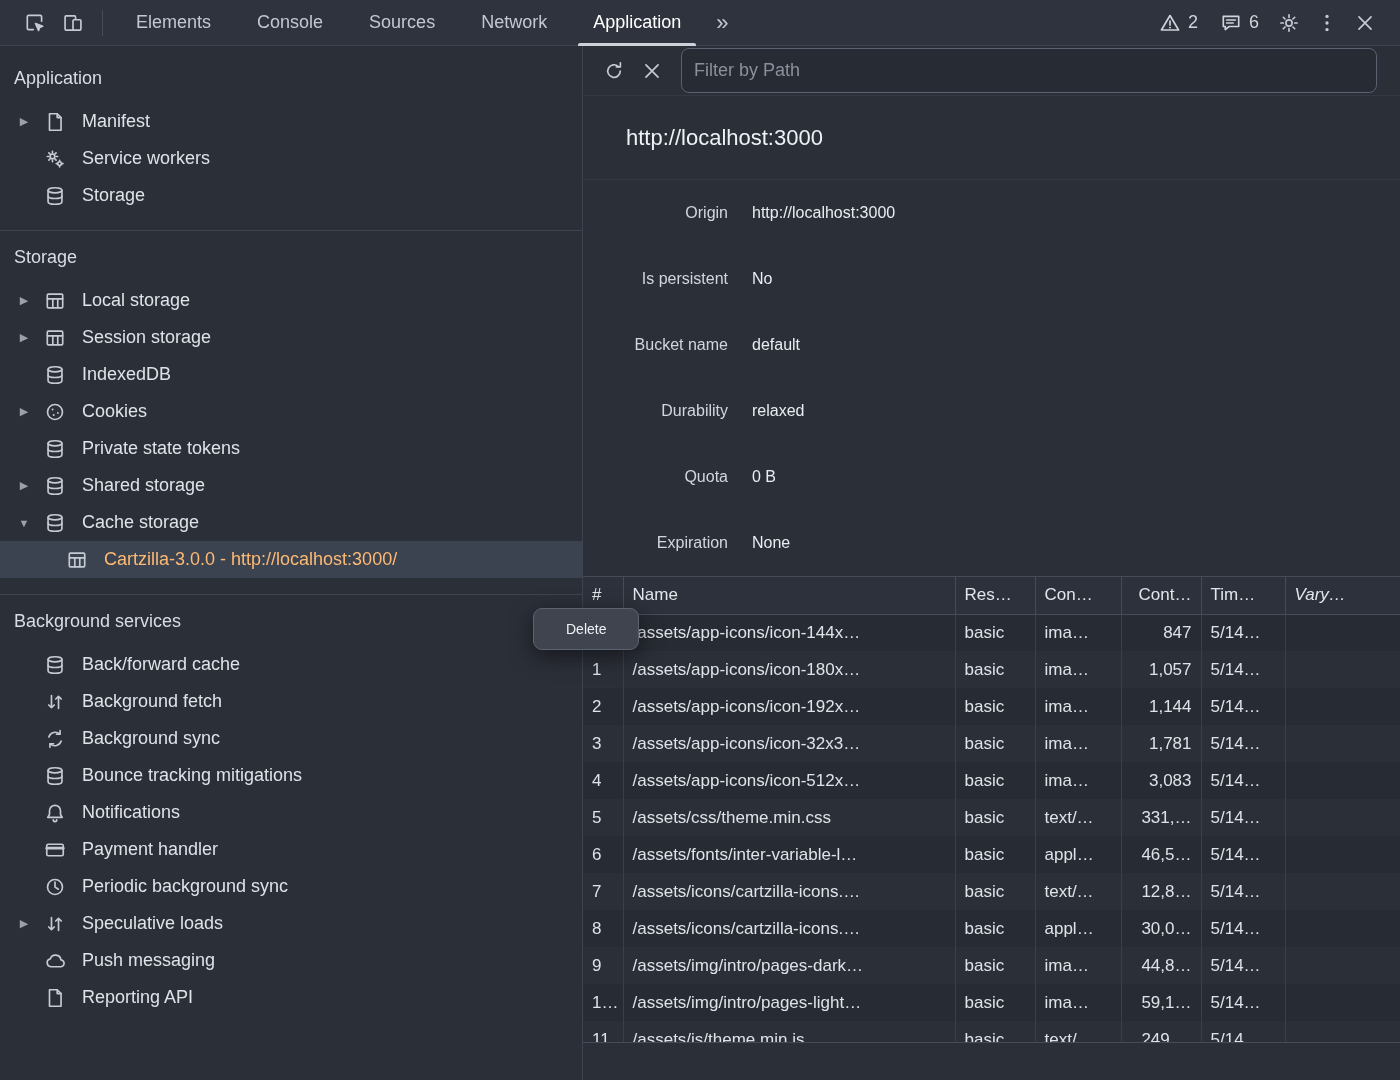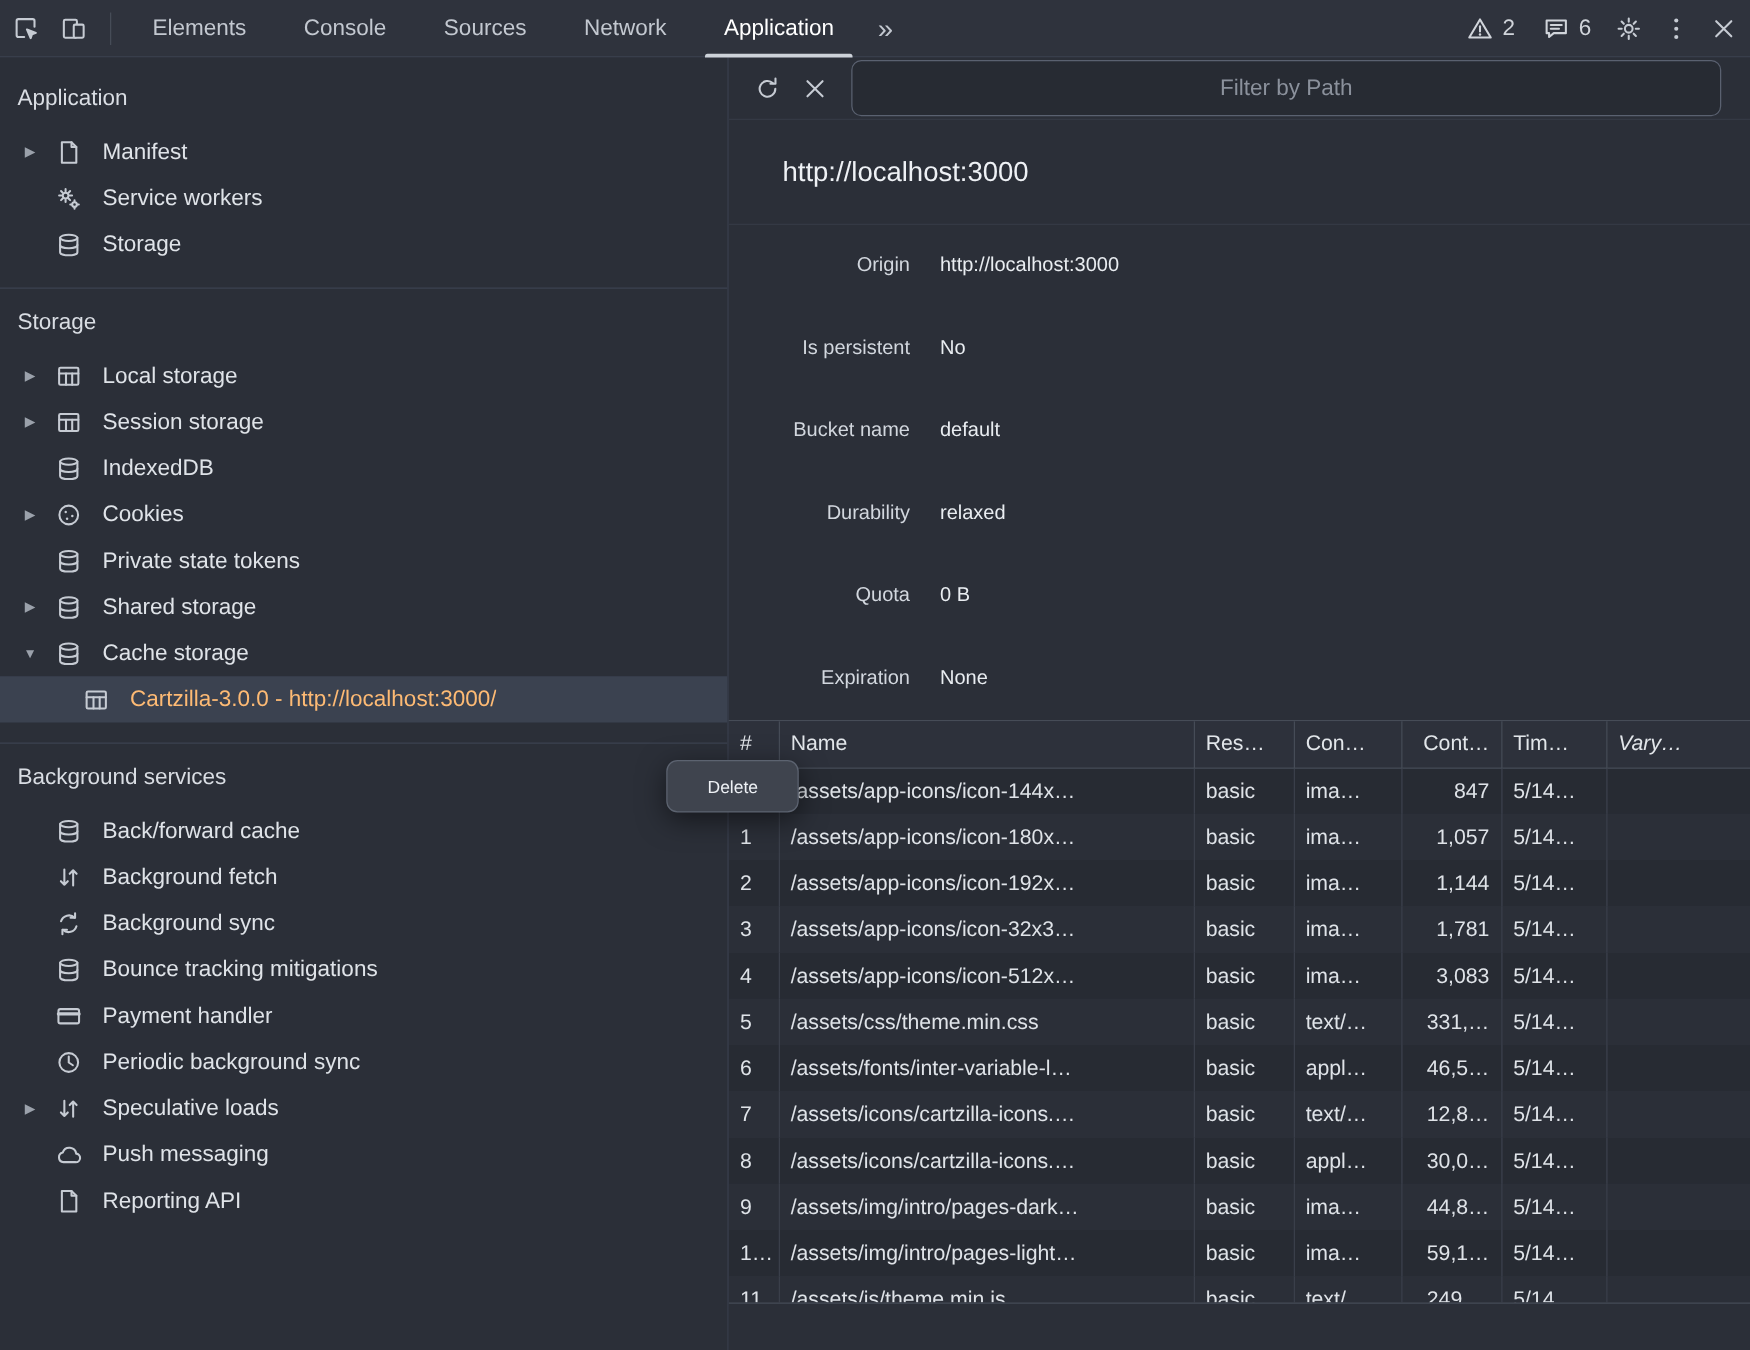--- a/index.html
+++ b/index.html
@@ -4,21 +4,21 @@
 <style>
   *{margin:0;padding:0;box-sizing:border-box;}
   html,body{background:#1b1e24;}
   .devtools{
     position:relative;width:1400px;height:1080px;overflow:hidden;
     background:#2b2f38;color:#dfe3e8;
     font-family:"Liberation Sans",sans-serif;cursor:default;
   }
   
   .toolbar{height:46px;background:#2f333d;border-bottom:1px solid #3d4350;
-    display:flex;align-items:center;padding:0 2px;}
+    display:flex;align-items:center;padding:0 16px;}
   .icon-btn{background:none;border:none;color:#c6cbd3;width:38px;height:38px;
     display:flex;align-items:center;justify-content:center;cursor:pointer;flex:none;}
   .icon{display:inline-flex;align-items:center;justify-content:center;}
   .icon svg{width:22px;height:22px;display:block;}
   .vdiv{width:1px;height:26px;background:#464c57;margin:0 10px;flex:none;}
   .tab-strip{display:flex;align-items:stretch;height:46px;}
   .tab{background:none;border:none;color:#c3c8d0;font-size:18px;padding:0 23px;
     font-family:inherit;cursor:pointer;position:relative;white-space:nowrap;}
   .tab.selected{color:#ffffff;}
   .tab.selected::after{content:"";position:absolute;left:8px;right:8px;bottom:0;height:3px;
@@ -40,21 +40,21 @@
   .sb-item .icon{width:26px;margin-left:6px;margin-right:14px;color:#c6cbd3;flex:none;}
   .sb-item .label{white-space:nowrap;overflow:hidden;text-overflow:ellipsis;}
   .sb-item.child{padding-left:22px;}
   .sb-item.selected{background:#3b4250;color:#fdba74;}
   
   .panel{flex:1;display:flex;flex-direction:column;background:#2b2f38;min-width:0;}
   .panel-toolbar{height:50px;flex:none;display:flex;align-items:center;
     padding:0 23px 0 12px;border-bottom:1px solid #343944;}
   .filter-input{flex:1;height:45px;min-width:0;background:#272b33;border:1px solid #5a6170;
     border-radius:8px;color:#dfe3e8;font-size:18px;padding:0 12px;margin-left:10px;
-    font-family:inherit;outline:none;text-align:center;}
+    font-family:inherit;outline:none;}
   .filter-input::placeholder{color:#8b919c;}
   .origin-header{height:84px;flex:none;display:flex;align-items:center;padding:0 43px;
     border-bottom:1px solid #343944;font-size:22px;color:#eef1f5;}
   .metadata{flex:none;}
   .meta-row{display:flex;height:66px;align-items:center;font-size:16px;}
   .meta-label{width:145px;flex:none;text-align:right;color:#d2d7de;}
   .meta-value{margin-left:24px;color:#e9edf1;white-space:nowrap;}
   
   .table-wrap{height:466px;flex:none;overflow:hidden;border-top:1px solid #464c57;}
   table{width:100%;border-collapse:collapse;table-layout:fixed;font-size:17px;}
@@ -329,20 +329,30 @@
                 <path d="M3.7 4.8v10.4c0 1.3 2.8 2.3 6.3 2.3s6.3-1 6.3-2.3V4.8"></path>
                 <path d="M3.7 10c0 1.3 2.8 2.3 6.3 2.3s6.3-1 6.3-2.3"></path>
               </svg>
             </span>
             <span class="label">Bounce tracking mitigations</span>
           </div>
           <div class="sb-item">
             <span class="expander"></span>
             <span class="icon">
               <svg viewBox="0 0 20 20" fill="none" stroke="currentColor" stroke-width="1.5" stroke-linecap="round" stroke-linejoin="round">
+                <path d="M10 3a5 5 0 0 1 5 5v3.4l1.6 2.6H3.4L5 11.4V8a5 5 0 0 1 5-5z"></path>
+                <path d="M8.4 16.2a1.6 1.6 0 0 0 3.2 0"></path>
+              </svg>
+            </span>
+            <span class="label">Notifications</span>
+          </div>
+          <div class="sb-item">
+            <span class="expander"></span>
+            <span class="icon">
+              <svg viewBox="0 0 20 20" fill="none" stroke="currentColor" stroke-width="1.5" stroke-linecap="round" stroke-linejoin="round">
                 <rect x="2.5" y="4.8" width="15" height="10.4" rx="1.4"></rect>
                 <line x1="2.5" y1="8.3" x2="17.5" y2="8.3" stroke-width="2.4"></line>
               </svg>
             </span>
             <span class="label">Payment handler</span>
           </div>
           <div class="sb-item">
             <span class="expander"></span>
             <span class="icon">
               <svg viewBox="0 0 20 20" fill="none" stroke="currentColor" stroke-width="1.5" stroke-linecap="round" stroke-linejoin="round">

